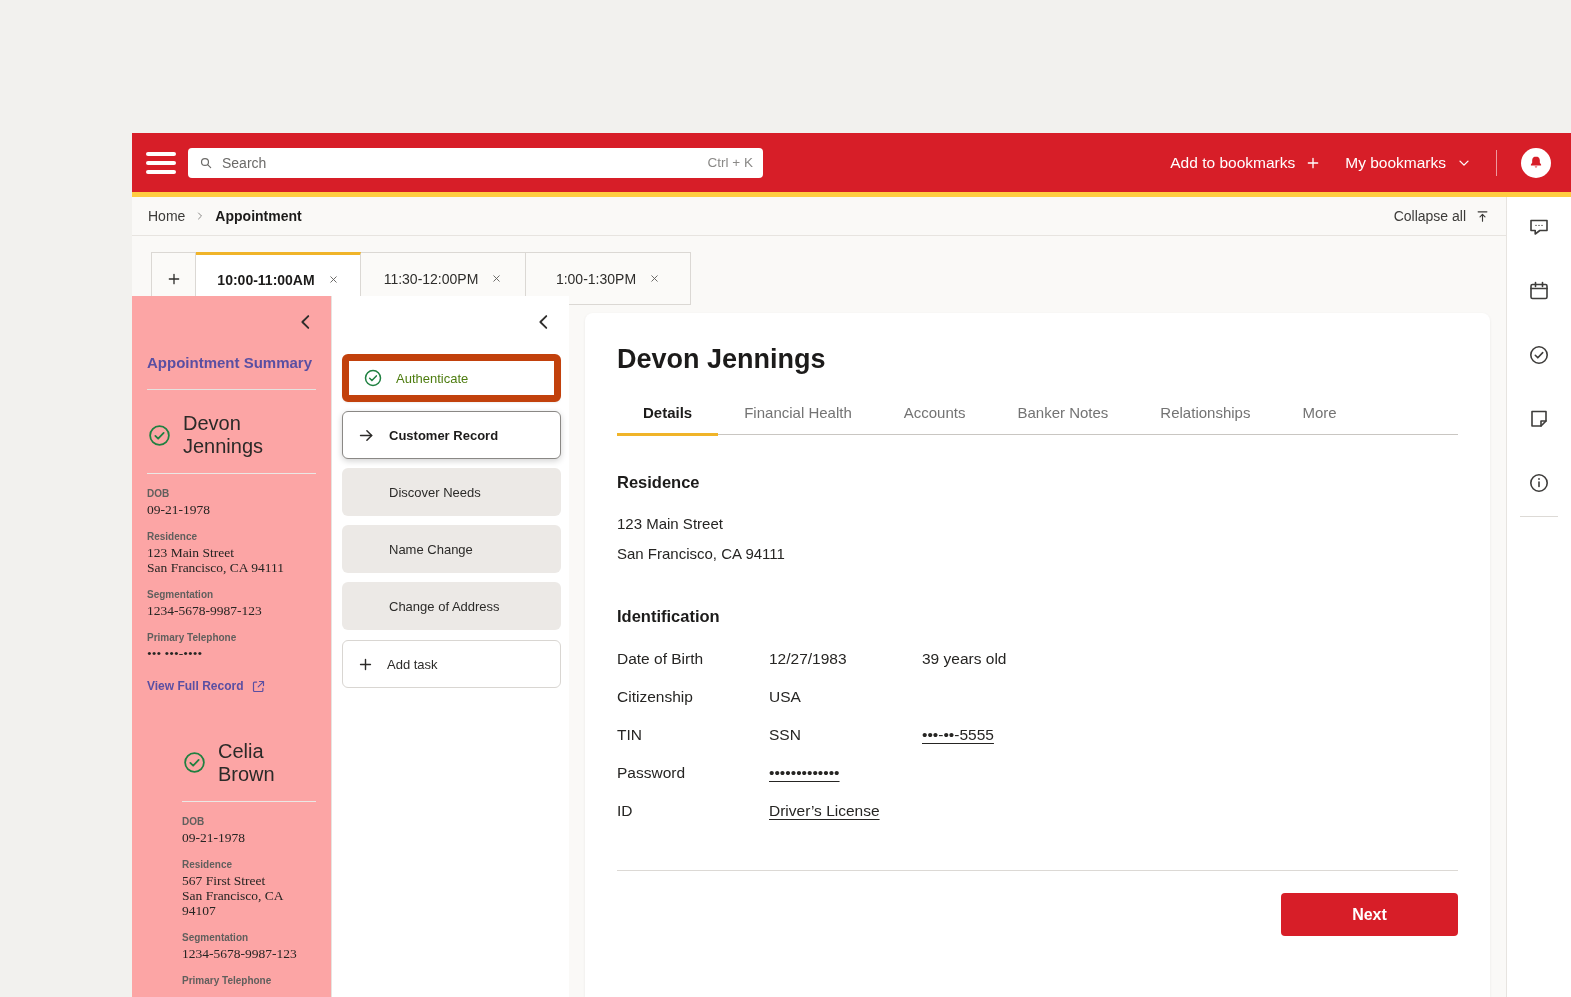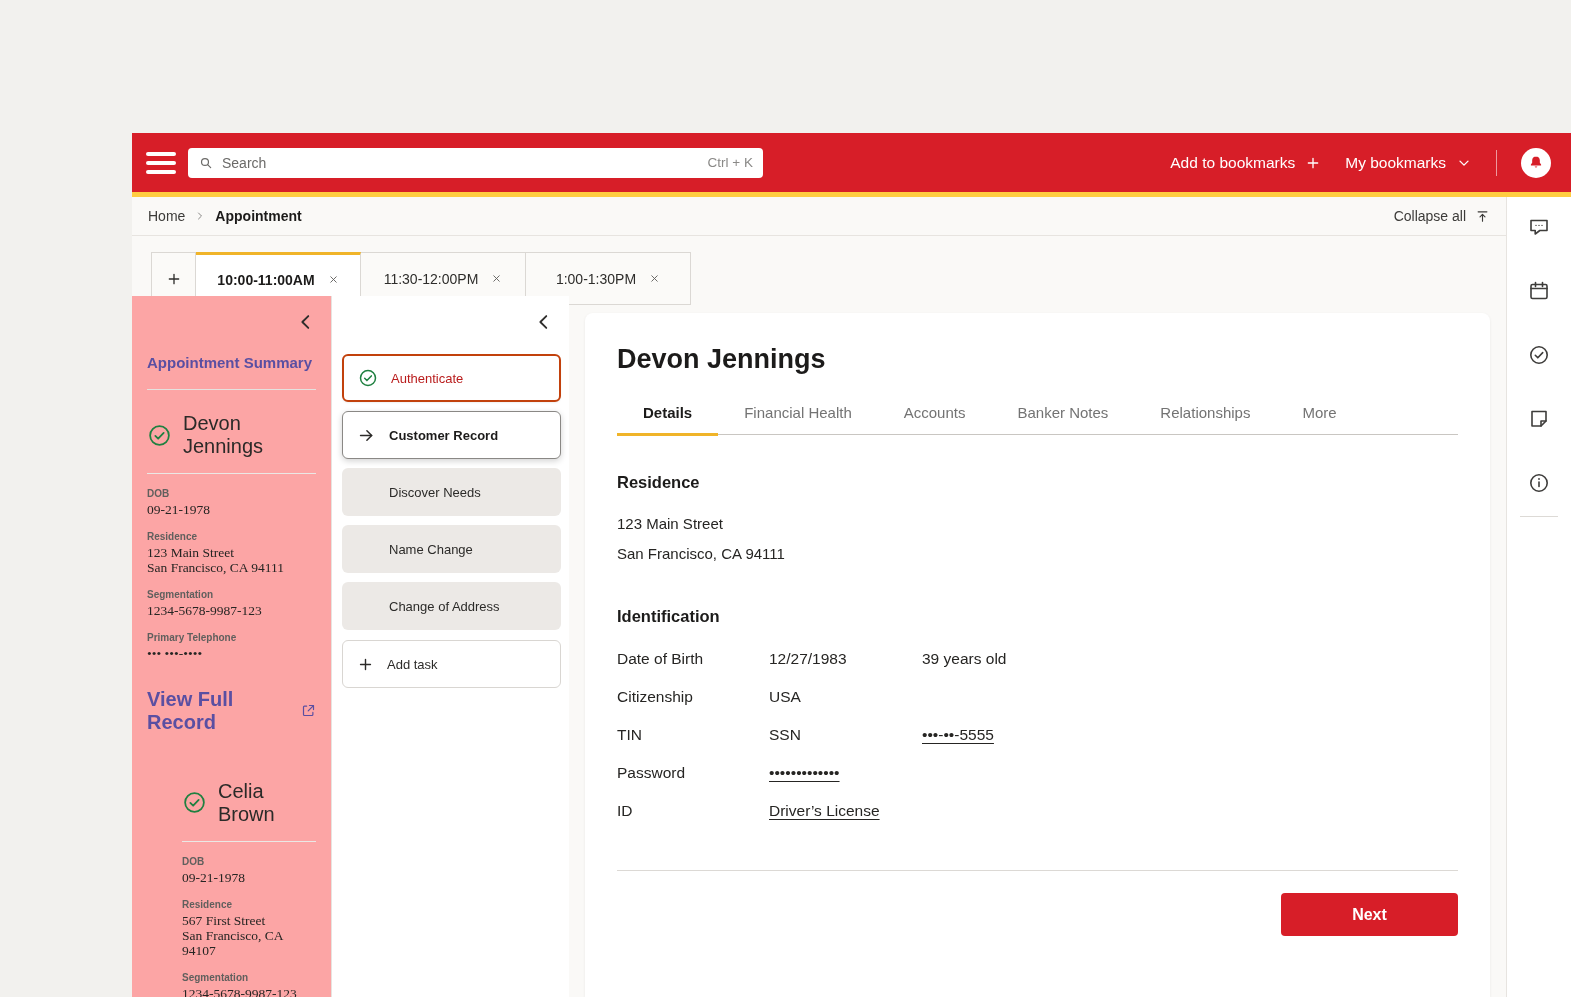--- a/index.html
+++ b/index.html
@@ -57,26 +57,26 @@
 
   
   .summary-body { padding:6px 15px 0; }
   .summary-title { font-size:15px; font-weight:700; color:#5A4FA2; padding-bottom:18px; border-bottom:1px solid #E5E2DF; cursor:pointer; }
   .contact { margin-top:22px; }
   .contact.second { margin-top:46px;margin-left:35px; }
   .contact-head { display:flex; align-items:center; gap:11px; padding-bottom:15px; border-bottom:1px solid #EBE8E5; color:#1F8040; }
   .contact-name { font-size:20px; color:#2B2A28; }
   .f-label { margin-top:14px; font-size:10px; font-weight:700; color:#605F5D; }
   .f-value { margin-top:3px; font-size:13.5px; color:#262523; line-height:1.12;font-family:Liberation Serif, serif; }
-  .view-link { margin-top:26px; display:flex; gap:8px; align-items:center; color:#5A4FA2; font-weight:700; font-size:20px; cursor:pointer; }
+  .view-link { margin-top:17px; display:flex; gap:8px; color:#5A4FA2; font-weight:700; font-size:12px; cursor:pointer; }
 
   
   .tasks-body { padding:6px 8px 0 10px; }
   .task-card { height:48px; border-radius:6px; display:flex; align-items:center; padding:0 14px; gap:13px; margin-bottom:9px; font-size:13px; color:#2C2B29; cursor:pointer; }
-  .task-card.done { background:#fff; border:2px solid #c2410c; box-shadow:0 1px 2px rgba(0,0,0,0.06); color:#b91c1c; }
+  .task-card.done { background:#fff; border:7px solid #c2410c; box-shadow:0 1px 2px rgba(0,0,0,0.06); color:#4d7c0f; }
   .task-card.done .check { color:#1F8040; }
   .task-card.current { background:#fff; border:1px solid #8A8885; box-shadow:0 2px 6px rgba(0,0,0,0.18); font-weight:700; color:#1C1B1A; }
   .task-card.todo { background:#ECE9E6; padding-left:47px; }
   .task-card.add { background:#fff; border:1px solid #D9D6D2; margin-top:10px; }
 
   
   .record-name { font-size:27px; font-weight:700; color:#1C1B1A; }
   .record-tabs { margin-top:29px; display:flex; border-bottom:1px solid #C9C6C2; }
   .rtab { padding:0 26px 13px; font-size:15px; color:#737373; cursor:pointer; position:relative; white-space:nowrap; }
   .rtab.active { font-weight:700; color:#1C1B1A; }

